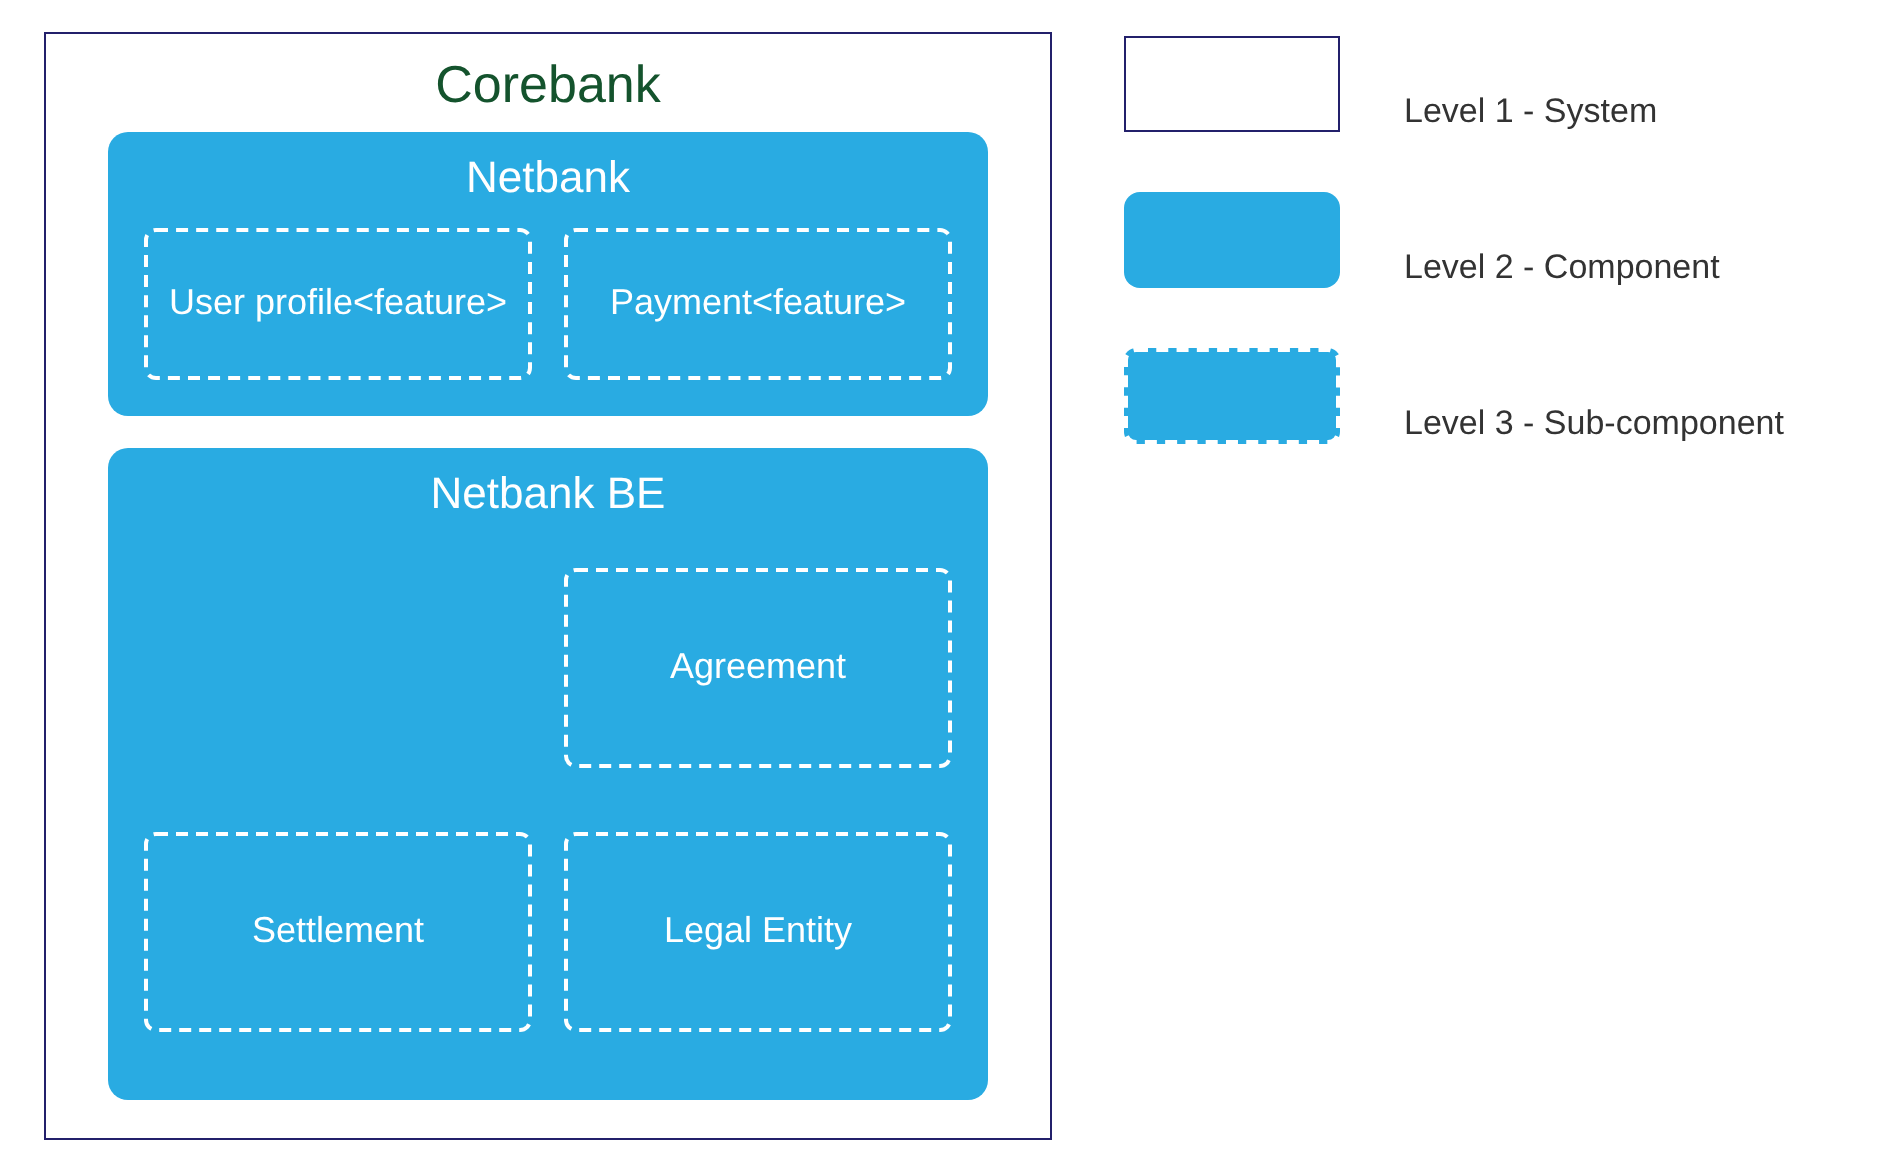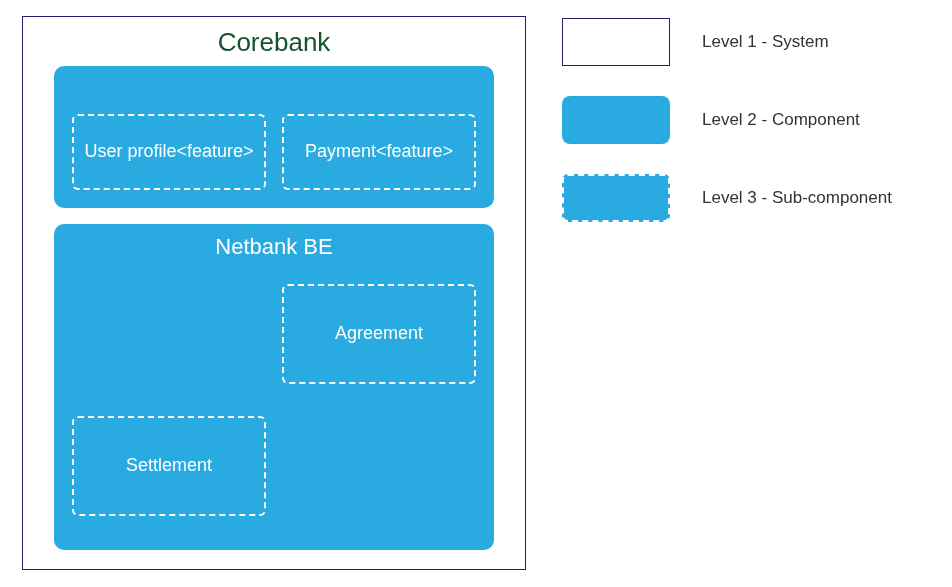--- a/index.html
+++ b/index.html
@@ -58,60 +58,64 @@
 
   
   .sub-user      { left: 18px;  top: 60px;  width: 194px; height: 100px; }
   .sub-agreement { left: 228px; top: 60px;  width: 194px; height: 100px; }
   .sub-settle    { left: 18px;  top: 192px; width: 194px; height: 100px; }
   .sub-legal     { left: 228px; top: 192px; width: 194px; height: 100px; }
 
   
   .legend { position: absolute; left: 562px; top: 18px; }
   .legend-title { font-size: 20px; color: #333; letter-spacing: 0.5px; margin-bottom: 18px; margin-left: 6px; }
-  .legend-row { display: flex; align-items: center; margin-bottom: 30px; }
+  .legend-row { display: flex; align-items: flex-end; margin-bottom: 30px; }
   .legend-row .swatch { width: 108px; height: 48px; margin-right: 32px; }
   .legend-row .label { font-size: 17px; color: #333; }
   .swatch-system { border: 1px solid #23206b; background: #fff; }
   .swatch-comp   { background: #29abe2; border-radius: 8px; }
   .swatch-sub    { background: #29abe2; border-radius: 6px; border: 2.5px dashed #fff; position: relative; }
   .swatch-sub::before {
     
     content: ""; position: absolute; inset: -1px; border-radius: 7px;
   }
 </style>
 </head>
 <body>
 
 <div class="canvas">
 
   <div class="system-box">
     <div class="system-title">Corebank</div>
   </div>
 
   <div class="component comp-netbank">
+    <div class="component-title">Netbank</div>
 
     <div class="subcomp sub-userprof">
       <span>User profile</span>
       <span class="sub-line2">&lt;feature&gt;</span>
     </div>
     <div class="subcomp sub-payment">
       <span>Payment</span>
       <span class="sub-line2">&lt;feature&gt;</span>
     </div>
   </div>
 
   <div class="component comp-core-be">
     <div class="component-title">Netbank BE</div>
 
     <div class="subcomp sub-agreement">
       <span>Agreement</span>
     </div>
     <div class="subcomp sub-settle">
       <span>Settlement</span>
+    </div>
+    <div class="subcomp sub-legal">
+      <span>Legal Entity</span>
     </div>
   </div>
 
   <div class="legend">
 
     <div class="legend-row">
       <div class="swatch swatch-system"></div>
       <div class="label">Level 1 - System</div>
     </div>
 

